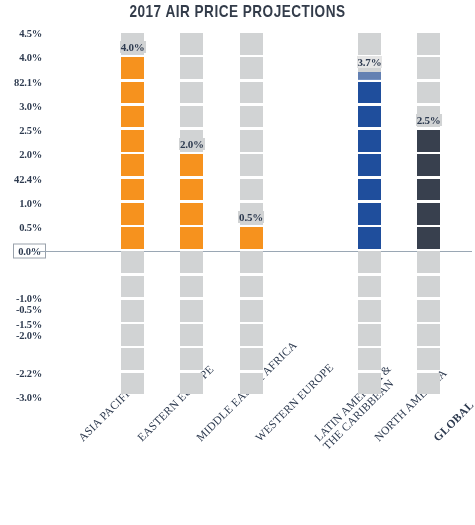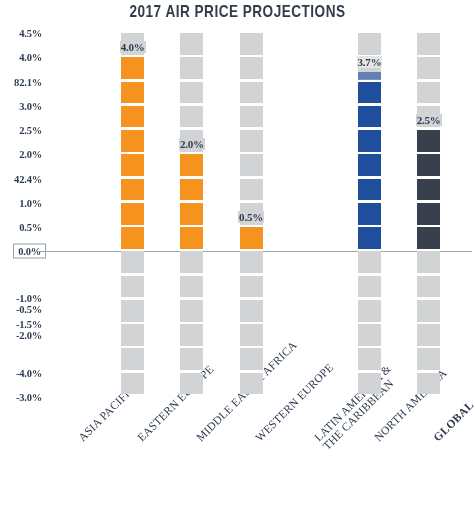--- a/index.html
+++ b/index.html
@@ -126,21 +126,21 @@
       <div class="ytick" style="top: 97.0667px;">2.5%</div>
       <div class="ytick" style="top: 121.333px;">2.0%</div>
       <div class="ytick" style="top: 145.6px;">42.4%</div>
       <div class="ytick" style="top: 169.867px;">1.0%</div>
       <div class="ytick" style="top: 194.133px;">0.5%</div>
       <div class="ytick zero" style="top: 218.4px;">0.0%</div>
       <div class="ytick" style="top: 255px; margin-top: 21px;">-0.5%</div>
       <div class="ytick" style="top: 265px;">-1.0%</div>
       <div class="ytick" style="top: 291.2px;">-1.5%</div>
       <div class="ytick" style="top: 302px;">-2.0%</div>
-      <div class="ytick" style="top: 339.733px;">-4.0%</div>
+      <div class="ytick" style="top: 339.733px;">-2.2%</div>
       <div class="ytick" style="top: 364px;">-3.0%</div>
       <div class="zero-line" style="top: 218.4px; background: rgb(154, 167, 180);"></div>
       <div class="xlabel" style="left: 29.5px; transform: rotate(-45deg); transform-origin: left top; text-align: left; direction: ltr; top: 402px; position: absolute; margin-left: -2px;"><span>ASIA PACIFIC</span></div>
       <div class="col" style="left: 73.2px;">
         <div class="seg seg-bg" style="top: 0px; height: 21.6667px; background: rgb(209, 211, 212);"></div>
         <div class="seg seg-bg" style="top: 24.2667px; height: 21.6667px; background: rgb(209, 211, 212);"></div>
         <div class="seg seg-bg" style="top: 48.5333px; height: 21.6667px; background: rgb(209, 211, 212);"></div>
         <div class="seg seg-bg" style="top: 72.8px; height: 21.6667px; background: rgb(209, 211, 212);"></div>
         <div class="seg seg-bg" style="top: 97.0667px; height: 21.6667px; background: rgb(209, 211, 212);"></div>
         <div class="seg seg-bg" style="top: 121.333px; height: 21.6667px; background: rgb(209, 211, 212);"></div>

